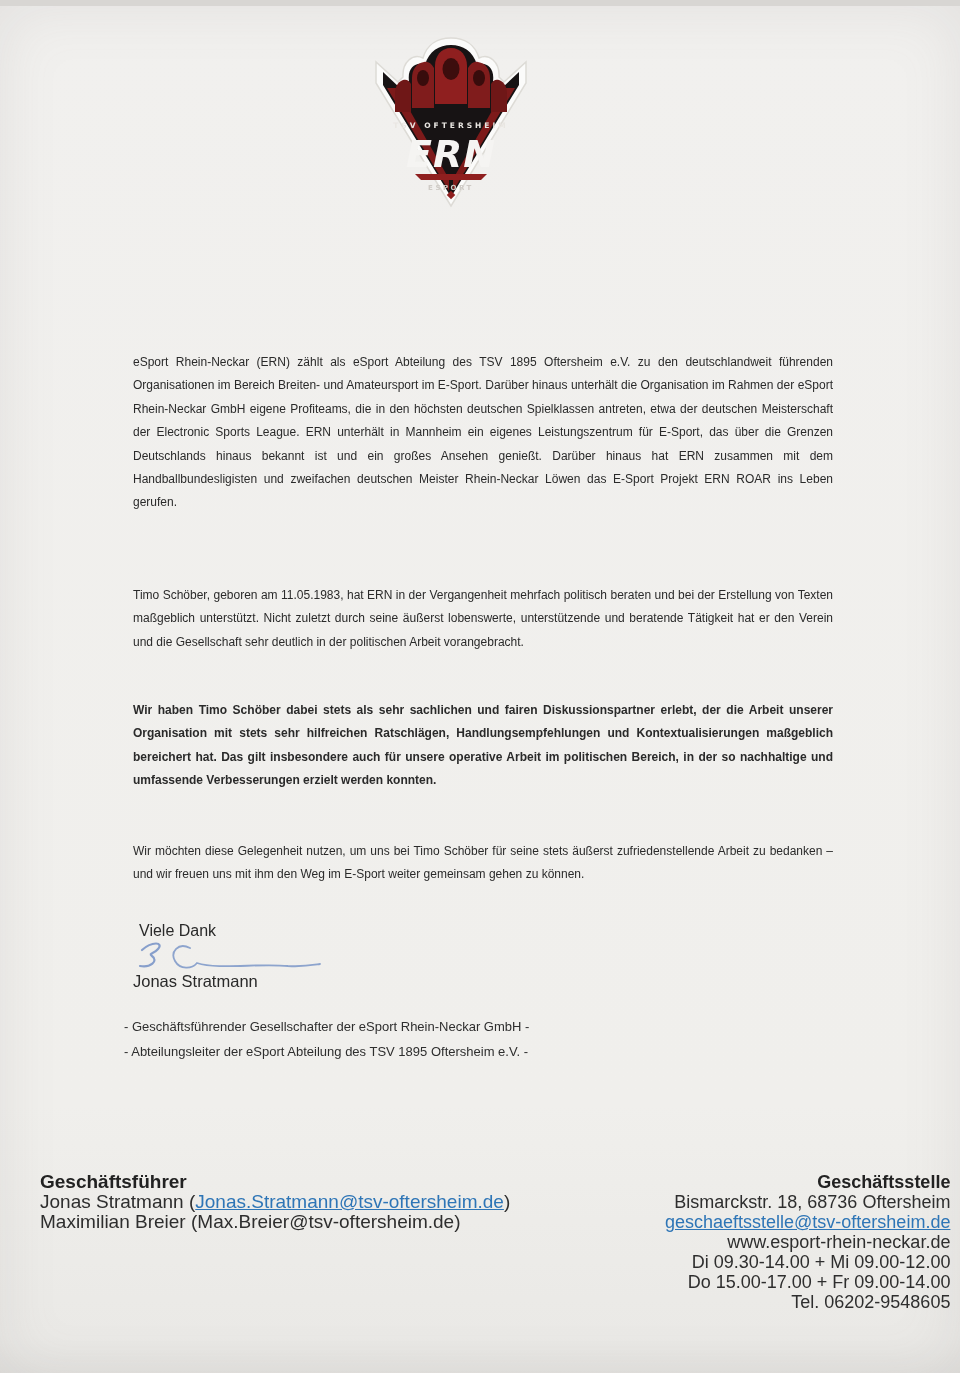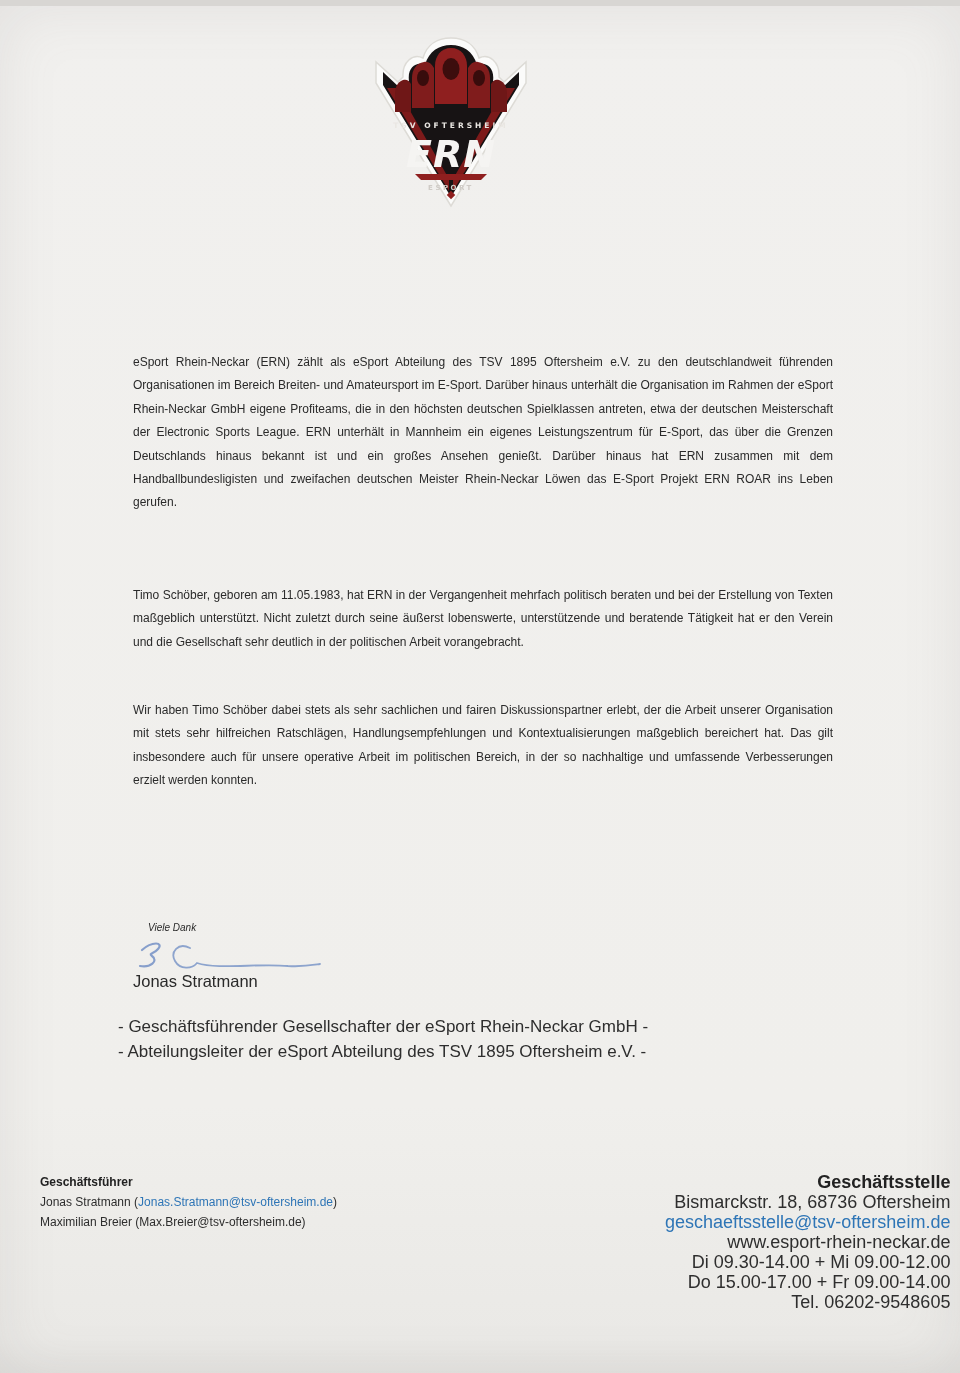--- a/index.html
+++ b/index.html
@@ -47,65 +47,65 @@
     position: absolute;
     left: 133px;
     width: 700px;
     font-size: 12px;
     line-height: 23.4px;
     text-align: justify;
     color: #2a2a2a;
   }
   .p1 { top: 333px; }
   .p2 { top: 566px; }
-  .p3 { top: 681px; }
+  .p3 { top: 681px; font-weight: bold; }
   .p4 { top: 822px; }
   .thanks {
     position: absolute;
-    left: 148px; top: 916px;
-    font-size: 10px;
-    font-style: italic;
+    left: 139px; top: 916px;
+    font-size: 16px;
   }
   .signature {
     position: absolute;
     left: 128px; top: 930px;
     width: 300px; height: 50px;
   }
   .signer-name {
     position: absolute;
     left: 133px; top: 966px;
     font-size: 16.5px;
   }
   .roles {
     position: absolute;
-    left: 118px; top: 1008px;
-    font-size: 17px;
+    left: 124px; top: 1008px;
+    font-size: 13px;
     line-height: 25px;
     color: #2e2e2e;
   }
 
   
   .footer-left {
     position: absolute;
     left: 40px; top: 1166px;
-    font-size: 12px;
+    font-size: 19px;
     line-height: 20px;
     color: #2e2e2e;
   }
   .footer-right {
     position: absolute;
     left: 665px; top: 1166px;
     font-size: 18px;
     line-height: 20px;
     color: #2e2e2e;
     text-align: right;
   }
   .footer-heading { font-weight: bold; color: #222; }
   a.doc-link {
     color: #2e75b6;
+    text-decoration: underline;
     cursor: pointer;
   }
 </style>
 </head>
 <body>
 
 <div class="sheet">
 
   <div class="logo-wrap">
     <svg viewBox="0 0 160 172" aria-hidden="true">
@@ -134,20 +134,21 @@
       <text x="80" y="154" text-anchor="middle" font-family="'DejaVu Sans', sans-serif" font-size="7" font-weight="bold" letter-spacing="2.5" fill="#cfcbc6">ESPORT</text>
       <rect x="77" y="156" width="6" height="6" transform="rotate(45 80 159)" fill="#8f1f1f"></rect>
     </svg>
   </div>
 
 
 
   <p class="para p1">eSport Rhein-Neckar (ERN) zählt als eSport Abteilung des TSV 1895 Oftersheim e.V. zu den deutschlandweit führenden Organisationen im Bereich Breiten- und Amateursport im E-Sport. Darüber hinaus unterhält die Organisation im Rahmen der eSport Rhein-Neckar GmbH eigene Profiteams, die in den höchsten deutschen Spielklassen antreten, etwa der deutschen Meisterschaft der Electronic Sports League. ERN unterhält in Mannheim ein eigenes Leistungszentrum für E-Sport, das über die Grenzen Deutschlands hinaus bekannt ist und ein großes Ansehen genießt. Darüber hinaus hat ERN zusammen mit dem Handballbundesligisten und zweifachen deutschen Meister Rhein-Neckar Löwen das E-Sport Projekt ERN ROAR ins Leben gerufen.</p>
   <p class="para p2">Timo Schöber, geboren am 11.05.1983, hat ERN in der Vergangenheit mehrfach politisch beraten und bei der Erstellung von Texten maßgeblich unterstützt. Nicht zuletzt durch seine äußerst lobenswerte, unterstützende und beratende Tätigkeit hat er den Verein und die Gesellschaft sehr deutlich in der politischen Arbeit vorangebracht.</p>
   <p class="para p3">Wir haben Timo Schöber dabei stets als sehr sachlichen und fairen Diskussionspartner erlebt, der die Arbeit unserer Organisation mit stets sehr hilfreichen Ratschlägen, Handlungsempfehlungen und Kontextualisierungen maßgeblich bereichert hat. Das gilt insbesondere auch für unsere operative Arbeit im politischen Bereich, in der so nachhaltige und umfassende Verbesserungen erzielt werden konnten.</p>
+  <p class="para p4">Wir möchten diese Gelegenheit nutzen, um uns bei Timo Schöber für seine stets äußerst zufriedenstellende Arbeit zu bedanken – und wir freuen uns mit ihm den Weg im E-Sport weiter gemeinsam gehen zu können.</p>
 
   <div class="thanks">Viele Dank</div>
 
   <div class="signature">
     <svg viewBox="0 0 300 50" width="300" height="50" aria-hidden="true">
       <path d="M14,14 C24,5 36,6 30,13 C26,18 20,17 24,20 C31,25 22,32 12,30" fill="none" stroke="#7b96c8" stroke-width="2.2" stroke-linecap="round" opacity="0.9"></path>
       <path d="M62,12 C50,6 42,16 47,25 C52,34 64,33 69,27 C90,34 130,27 160,30 C175,31 185,29 192,28" fill="none" stroke="#7b96c8" stroke-width="1.8" stroke-linecap="round" opacity="0.85"></path>
     </svg>
   </div>
 

